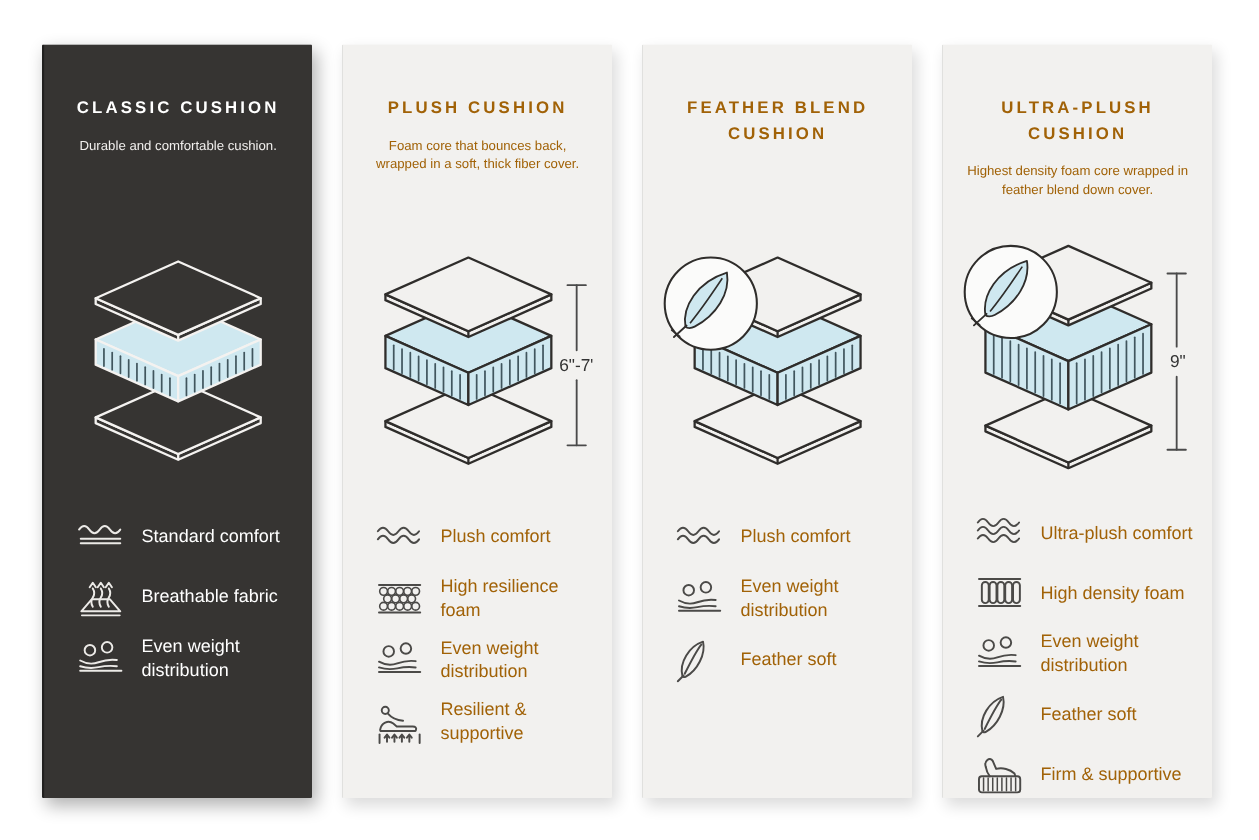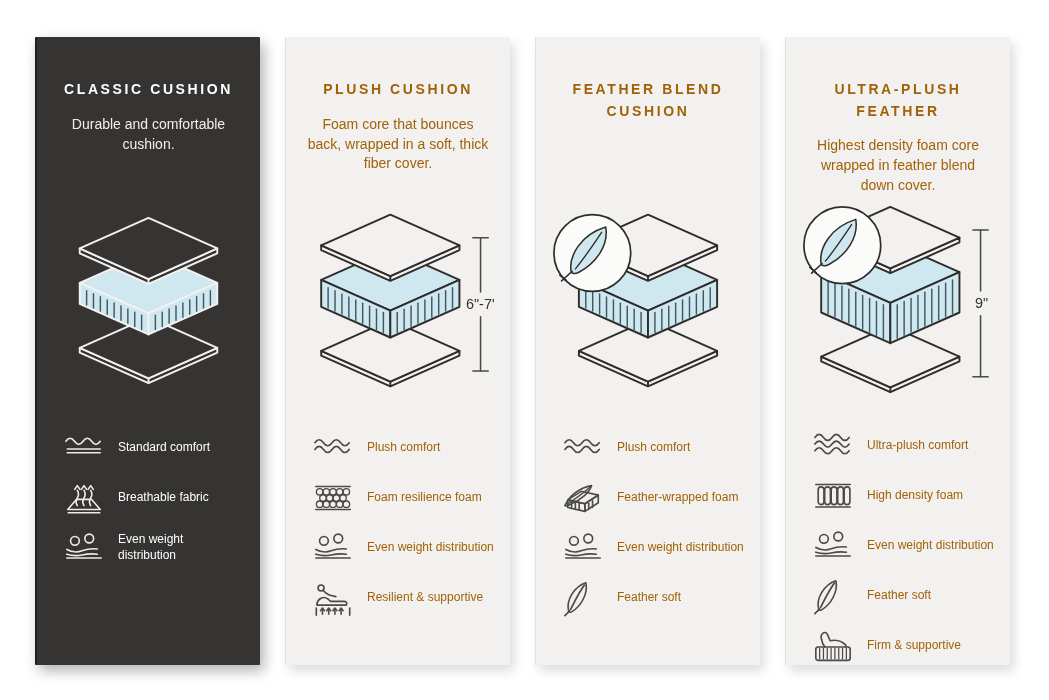--- a/index.html
+++ b/index.html
@@ -23,32 +23,32 @@
     background:#363432;color:#ffffff;
     box-shadow:4px 6px 14px rgba(0,0,0,0.30);
     border-left:2px solid rgba(0,0,0,0.38);
   }
   .panel-header{height:148px;padding-top:42px;box-sizing:border-box;text-align:center;}
   .panel-title{
     margin:0;font-size:14px;font-weight:700;letter-spacing:2.6px;
     line-height:1.55;
   }
   .panel.dark .panel-title{color:#ffffff;}
-  .panel-desc{margin:14px 2px 0;font-size:14px;line-height:1.42;}
+  .panel-desc{margin:14px 2px 0;font-size:11px;line-height:1.42;}
   .panel.dark .panel-desc{color:#f1efed;}
   .illus{height:232px;display:flex;align-items:center;justify-content:center;}
   .features{
     list-style:none;margin:12px 0 0;padding:0 0 0 10px;
     display:flex;flex-direction:column;gap:12px;
   }
   .feature{display:flex;align-items:center;gap:13px;}
   .feature-icon{width:42px;height:38px;flex:0 0 42px;display:flex;align-items:center;justify-content:center;}
   .panel.light .feature-icon{color:#4b4a48;}
   .panel.dark .feature-icon{color:#eceae7;}
-  .feature-label{font-size:12px;line-height:1.32;}
+  .feature-label{font-size:15px;line-height:1.32;}
 </style>
 </head>
 <body>
 
 <div class="board">
   <div class="panels" id="panels">
       <section class="panel dark">
         <header class="panel-header">
           <h2 class="panel-title">CLASSIC CUSHION</h2>
           <p class="panel-desc">Durable and comfortable cushion.</p>
@@ -191,21 +191,21 @@
                 <circle cx="18.5" cy="19" r="3.4" stroke-width="1.4"></circle>
                 <circle cx="25.5" cy="19" r="3.4" stroke-width="1.4"></circle>
                 <circle cx="32.5" cy="19" r="3.4" stroke-width="1.4"></circle>
                 <circle cx="8" cy="25.5" r="3.4" stroke-width="1.4"></circle>
                 <circle cx="15" cy="25.5" r="3.4" stroke-width="1.4"></circle>
                 <circle cx="22" cy="25.5" r="3.4" stroke-width="1.4"></circle>
                 <circle cx="29" cy="25.5" r="3.4" stroke-width="1.4"></circle>
                 <circle cx="36" cy="25.5" r="3.4" stroke-width="1.4"></circle>
               </svg>
             </span>
-            <span class="feature-label">Foam resilience foam</span>
+            <span class="feature-label">High resilience foam</span>
           </li>
           <li class="feature">
             <span class="feature-icon">
               <svg viewBox="0 0 44 38" width="42" height="38" fill="none" stroke="currentColor" stroke-width="1.7" stroke-linecap="round" stroke-linejoin="round">
                 <circle cx="12.5" cy="11.5" r="4.6"></circle>
                 <circle cx="27.5" cy="9" r="4.6"></circle>
                 <path d="M4,20.5 q8,4.5 16,1.5 t16,-2"></path>
                 <path d="M4,25.5 q8,2.5 16,0.8 t16,-0.8"></path>
                 <path d="M4,29.5 H40"></path>
               </svg>
@@ -282,37 +282,20 @@
               <svg viewBox="0 0 44 38" width="42" height="38" fill="none" stroke="currentColor" stroke-width="1.7" stroke-linecap="round" stroke-linejoin="round">
                 <path d="M3,13.5 q4.5,-6.3 9,0 t9,0 t9,0 t9,0"></path>
                 <path d="M3,20.5 q4.5,-6.3 9,0 t9,0 t9,0 t9,0"></path>
               </svg>
             </span>
             <span class="feature-label">Plush comfort</span>
           </li>
           <li class="feature">
             <span class="feature-icon">
               <svg viewBox="0 0 44 38" width="42" height="38" fill="none" stroke="currentColor" stroke-width="1.7" stroke-linecap="round" stroke-linejoin="round">
-                <path d="M6,21 L20,12 L38,16 L24,25 Z"></path>
-                <path d="M6,21 L24,25 V33 L6,29 Z"></path>
-                <path d="M24,25 L38,16 V24 L24,33 Z"></path>
-                <path d="M10,23 V30"></path>
-                <path d="M14,23.8 V31"></path>
-                <path d="M18,24.6 V31.8"></path>
-                <path d="M28,24.5 V31"></path>
-                <path d="M32,22 V28.8"></path>
-                <path d="M3,27 C8,16 19,8 31,6 C29,13 20,21 8,26 C6,27 4,27.5 3,27 Z"></path>
-                <path d="M6,25 C14,20 23,13 29,8"></path>
-              </svg>
-            </span>
-            <span class="feature-label">Feather-wrapped foam</span>
-          </li>
-          <li class="feature">
-            <span class="feature-icon">
-              <svg viewBox="0 0 44 38" width="42" height="38" fill="none" stroke="currentColor" stroke-width="1.7" stroke-linecap="round" stroke-linejoin="round">
                 <circle cx="12.5" cy="11.5" r="4.6"></circle>
                 <circle cx="27.5" cy="9" r="4.6"></circle>
                 <path d="M4,20.5 q8,4.5 16,1.5 t16,-2"></path>
                 <path d="M4,25.5 q8,2.5 16,0.8 t16,-0.8"></path>
                 <path d="M4,29.5 H40"></path>
               </svg>
             </span>
             <span class="feature-label">Even weight distribution</span>
           </li>
           <li class="feature">
@@ -322,21 +305,21 @@
                 <path d="M9,31 C14,21 19,11 23.5,5.5"></path>
                 <path d="M3,37.5 L8,32.5"></path>
               </svg>
             </span>
             <span class="feature-label">Feather soft</span>
           </li>
         </ul>
       </section>
       <section class="panel light">
         <header class="panel-header">
-          <h2 class="panel-title">ULTRA-PLUSH FEATHER</h2>
+          <h2 class="panel-title">ULTRA-PLUSH CUSHION</h2>
           <p class="panel-desc">Highest density foam core wrapped in feather blend down cover.</p>
         </header>
         <div class="illus">
           <svg viewBox="0 0 200 203" width="200" height="203">
             <path d="M20,160 L20,165 L92,197 L164,165 L164,160 L92,192 Z" fill="#f2f1ef" stroke="#2f2d2b" stroke-width="2" stroke-linejoin="round"></path>
             <path d="M92,128 L164,160 L92,192 L20,160 Z" fill="#f2f1ef" stroke="#2f2d2b" stroke-width="2" stroke-linejoin="round"></path>
             <path d="M92,192 V197" stroke="#2f2d2b" stroke-width="2"></path>
             <path d="M92,40 L164,72 L92,104 L20,72 Z" fill="#cfe8f0" stroke="#2f2d2b" stroke-width="2" stroke-linejoin="round"></path>
             <path d="M20,72 L92,104 L92,146 L20,114 Z" fill="#cfe8f0" stroke="#2f2d2b" stroke-width="2" stroke-linejoin="round"></path>
             <path d="M92,104 L164,72 L164,114 L92,146 Z" fill="#cfe8f0" stroke="#2f2d2b" stroke-width="2" stroke-linejoin="round"></path>

